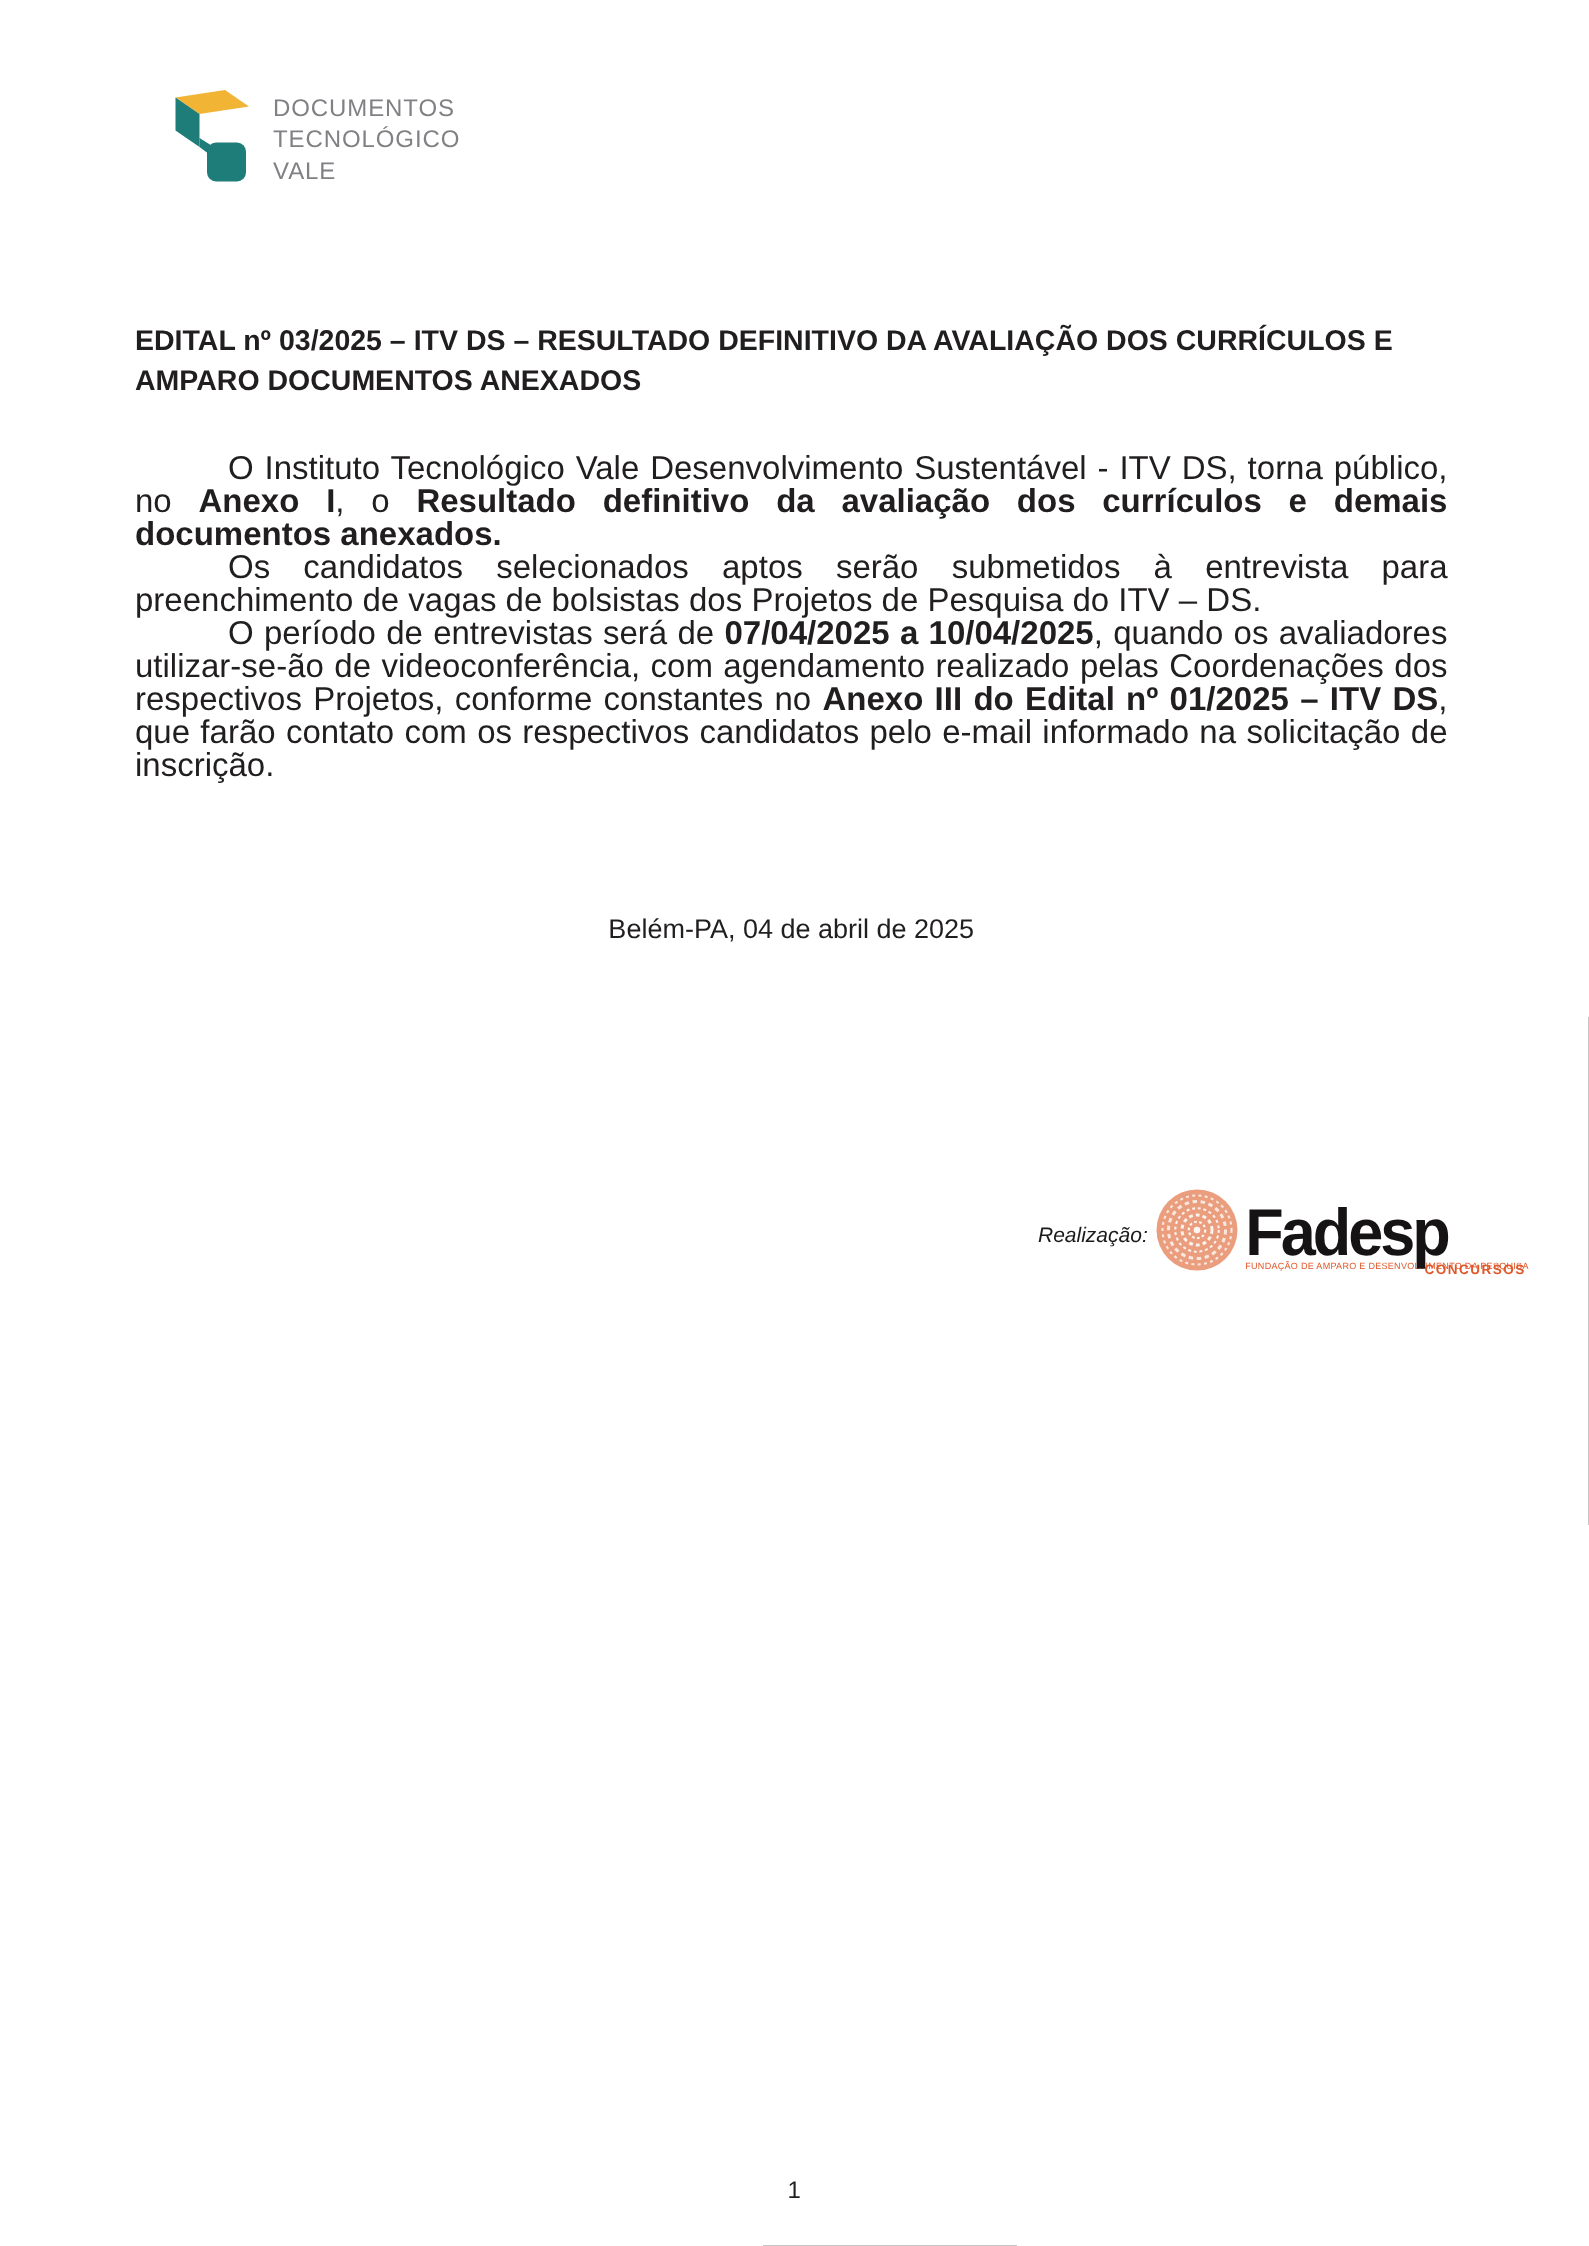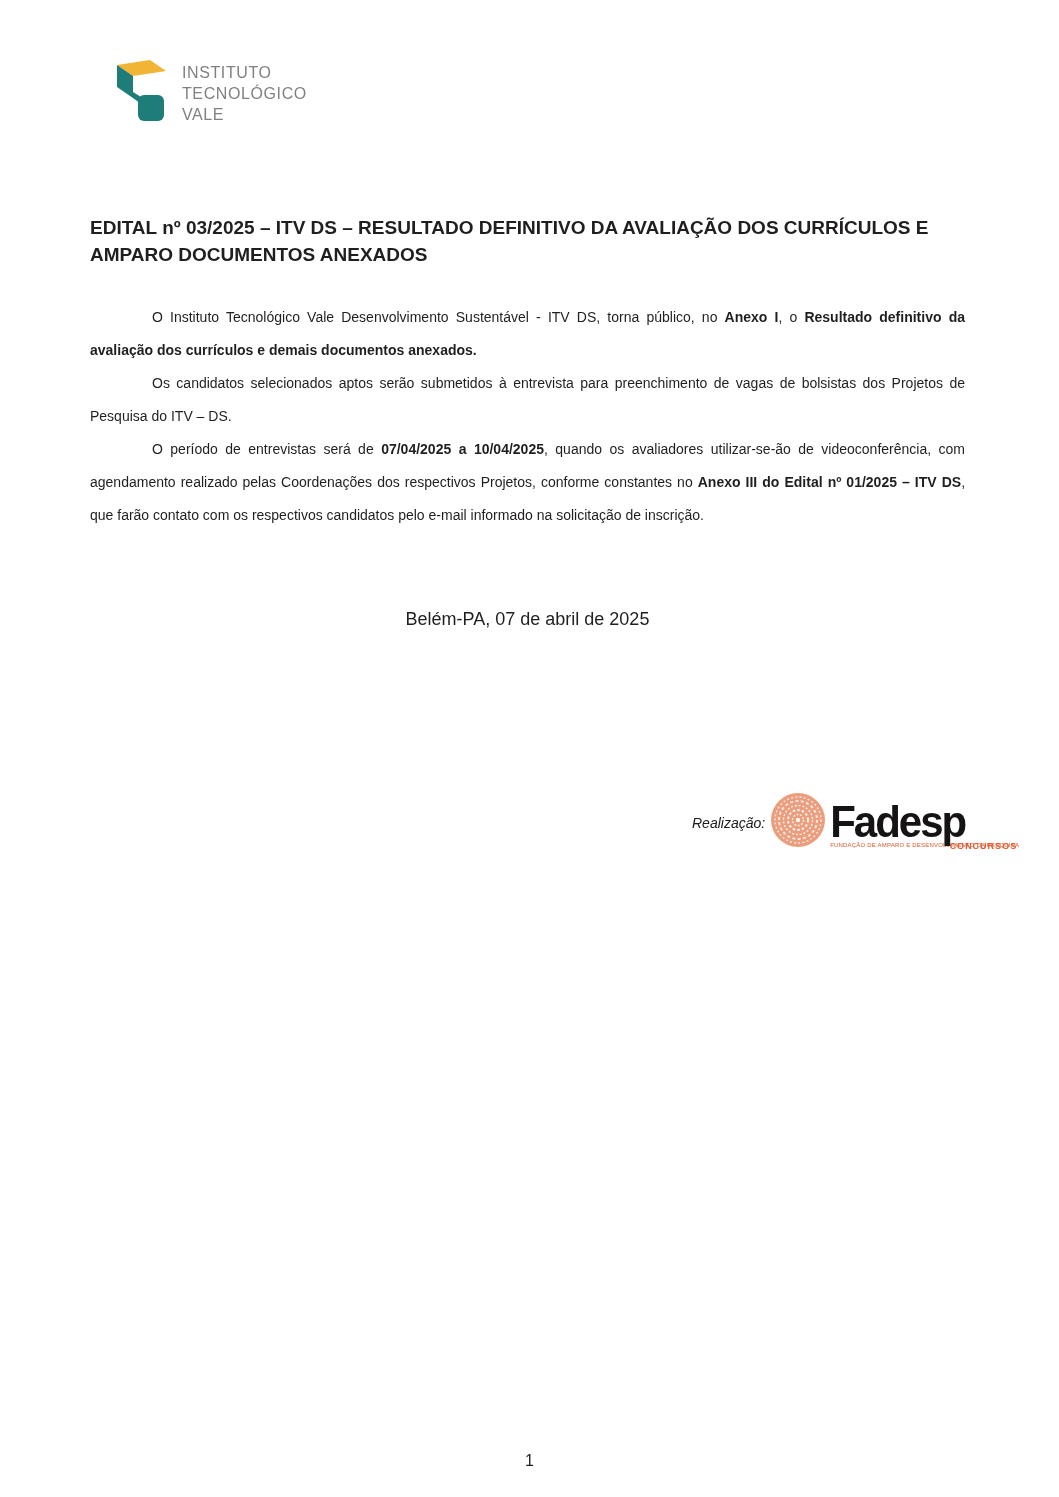--- a/index.html
+++ b/index.html
@@ -40,22 +40,22 @@
     font-size: 19px;
     line-height: 27px;
     color: #211e1f;
   }
 
   .doc-body {
     position: absolute;
     left: 90px;
     width: 875px;
     top: 301px;
-    font-size: 14px;
-    line-height: 33px;
+    font-size: 22px;
+    line-height: 22px;
     text-align: justify;
     color: #211e1f;
   }
   .doc-body .para { text-indent: 62px; }
 
   .date-line {
     position: absolute;
     left: 90px;
     width: 875px;
     top: 609px;
@@ -127,38 +127,38 @@
 <div class="page">
 
   <div class="logo">
     <svg class="logo-mark" viewBox="0 0 64 68" aria-hidden="true">
       <polygon points="9,9 42,4 58,15 25,20" fill="#F1B434"></polygon>
       <polygon points="9,9 25,20 25,42 9,31" fill="#1E7D78"></polygon>
       <polygon points="25,36 33,41 33,48 25,42" fill="#1E7D78"></polygon>
       <rect x="30" y="39" width="26" height="26" rx="6" fill="#1E7D78"></rect>
     </svg>
     <div class="logo-text">
-      <div>INSTITUTO</div>
+      <div>DOCUMENTOS</div>
       <div>TECNOLÓGICO</div>
       <div>VALE</div>
     </div>
   </div>
 
   <div class="doc-title">
     <div>EDITAL nº 03/2025 – ITV DS – RESULTADO DEFINITIVO DA AVALIAÇÃO DOS CURRÍCULOS E</div>
     <div>AMPARO DOCUMENTOS ANEXADOS</div>
   </div>
 
   <div class="doc-body">
     <p class="para"><span>O Instituto Tecnológico Vale Desenvolvimento Sustentável - ITV DS, torna público, no </span><b>Anexo I</b><span>, o </span><b>Resultado definitivo da avaliação dos currículos e demais documentos anexados.</b></p>
     <p class="para"><span>Os candidatos selecionados aptos serão submetidos à entrevista para preenchimento de vagas de bolsistas dos Projetos de Pesquisa do ITV – DS.</span></p>
     <p class="para"><span>O período de entrevistas será de </span><b>07/04/2025 a 10/04/2025</b><span>, quando os avaliadores utilizar-se-ão de videoconferência, com agendamento realizado pelas Coordenações dos respectivos Projetos, conforme constantes no </span><b>Anexo III do Edital nº 01/2025 – ITV DS</b><span>, que farão contato com os respectivos candidatos pelo e-mail informado na solicitação de inscrição.</span></p>
   </div>
 
-  <div class="date-line">Belém-PA, 07 de abril de 2025</div>
+  <div class="date-line">Belém-PA, 04 de abril de 2025</div>
 
   <div class="realizacao">
     <span class="realizacao-label">Realização:</span>
     <svg class="fadesp-emblem" viewBox="0 0 56 56" aria-hidden="true">
       <circle cx="28" cy="28" r="27" fill="#EA9E7E"></circle>
       <circle cx="28" cy="28" r="23" fill="none" stroke="#ffffff" stroke-width="1.4" stroke-dasharray="2 2.2" opacity="0.75"></circle>
       <circle cx="28" cy="28" r="19" fill="none" stroke="#ffffff" stroke-width="2" stroke-dasharray="3 2.4" opacity="0.75"></circle>
       <circle cx="28" cy="28" r="14.5" fill="none" stroke="#ffffff" stroke-width="1.4" stroke-dasharray="2 1.8" opacity="0.85"></circle>
       <circle cx="28" cy="28" r="10" fill="none" stroke="#ffffff" stroke-width="2" stroke-dasharray="2.6 2" opacity="0.85"></circle>
       <circle cx="28" cy="28" r="5.5" fill="none" stroke="#ffffff" stroke-width="1.4" stroke-dasharray="1.8 1.6" opacity="0.9"></circle>

